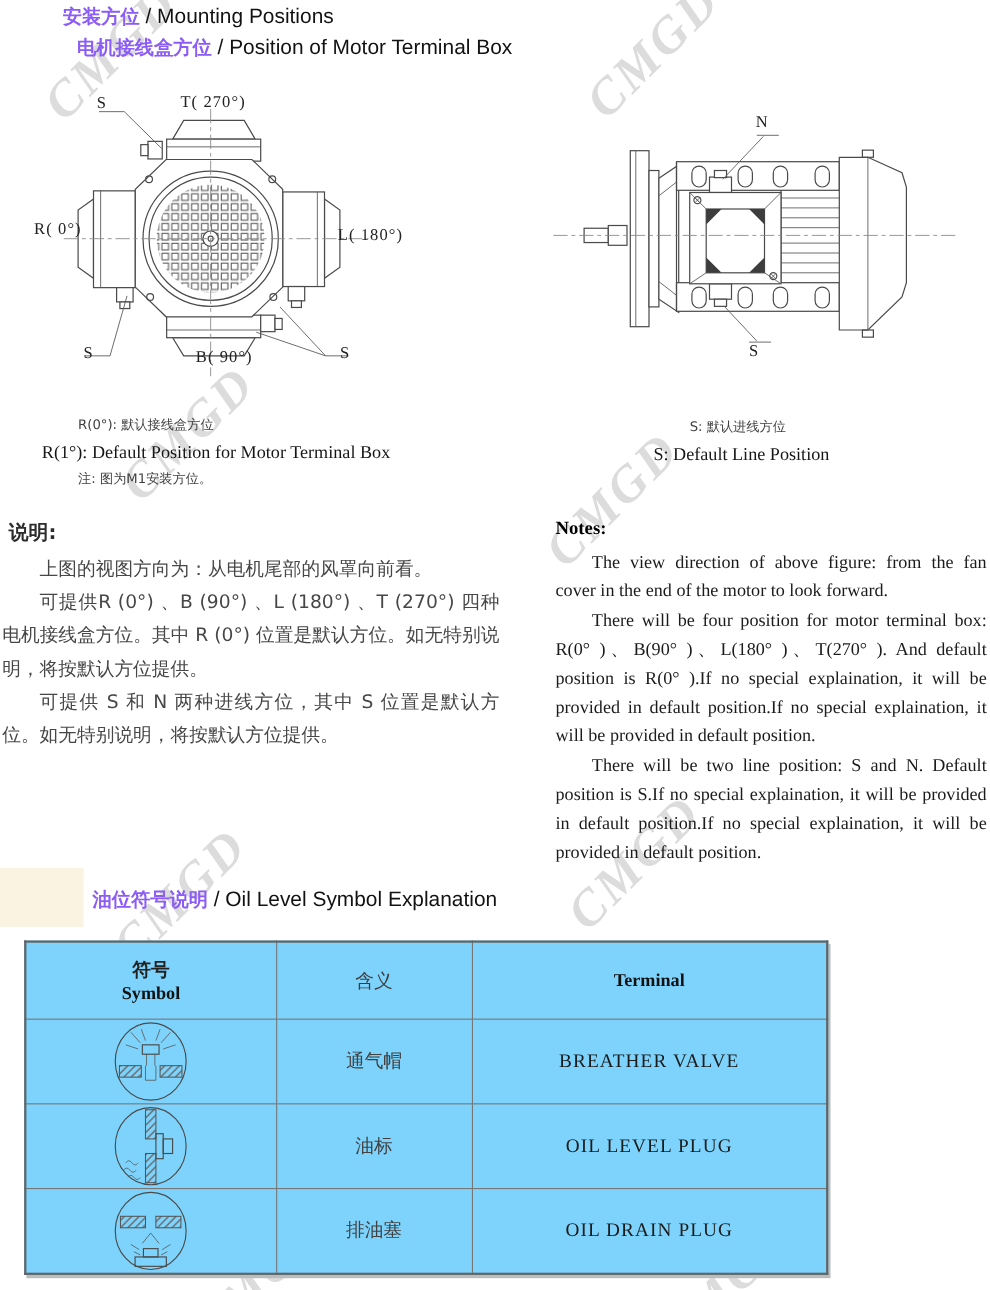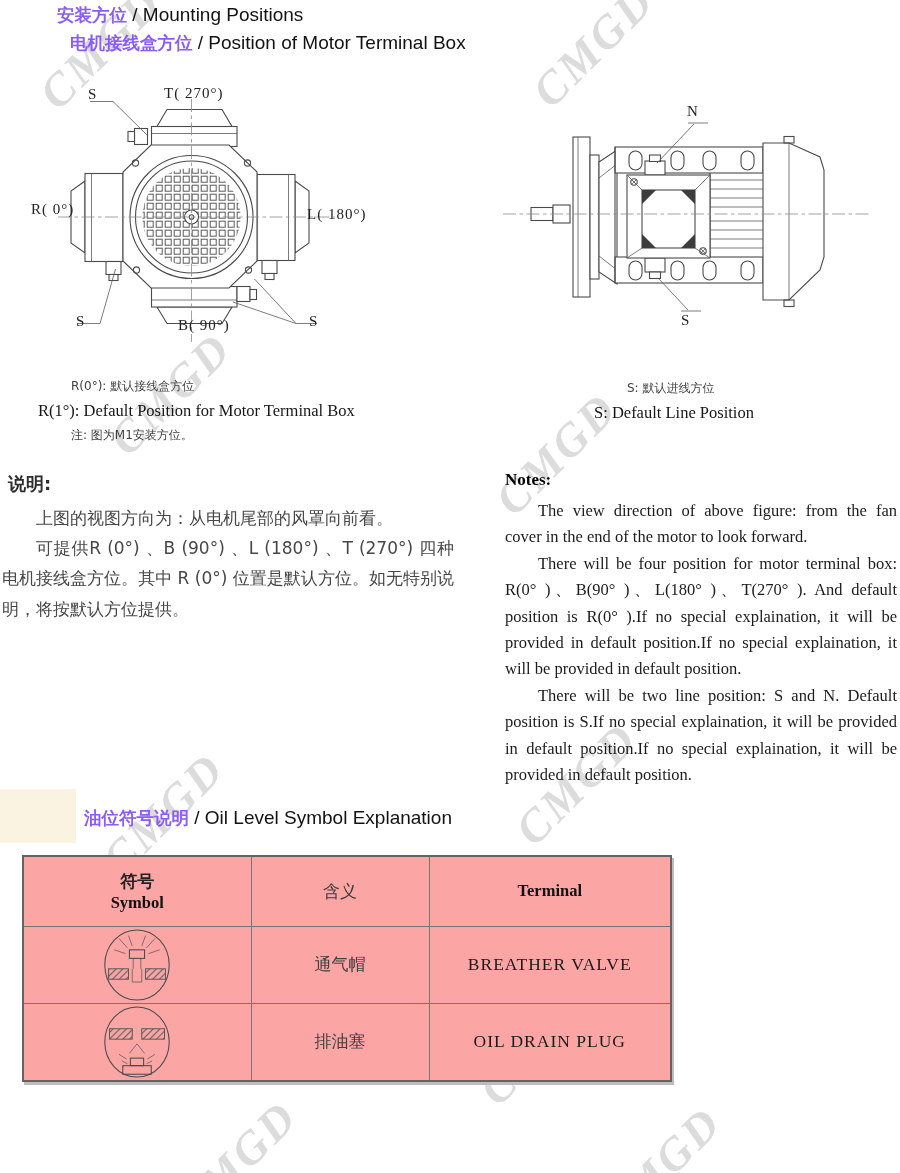--- a/index.html
+++ b/index.html
@@ -30,22 +30,22 @@
   .enl{font-family:"Liberation Serif",serif;font-size:16.5px;color:#161616;}
   
   .explain{position:absolute;left:2px;top:472px;width:452px;}
   .explain h3{margin:0 0 7px 6px;font:700 18px "DejaVu Sans","Liberation Sans",sans-serif;color:#2d2d2d;}
   .explain p{margin:0;font-family:"DejaVu Sans","Liberation Sans",sans-serif;font-size:17px;
              line-height:30.2px;color:#474747;text-align:justify;text-indent:2em;}
   .notes{position:absolute;left:505px;top:470px;width:392px;}
   .notes h3{margin:0 0 8px 0;font:700 17px "Liberation Serif",serif;color:#000000;}
   .notes p{margin:0;font-size:16.5px;line-height:26.4px;color:#1b1b1b;text-align:justify;text-indent:2em;}
   
-  .oiltable{position:absolute;left:22px;top:855px;width:650px;border-collapse:collapse;
-            table-layout:fixed;background:#fca5a5;border:2px solid #636363;box-shadow:2px 3px 0 #bcbcbc;}
+  .oiltable{position:absolute;left:22px;top:855px;width:731px;border-collapse:collapse;
+            table-layout:fixed;background:#7dd3fc;border:2px solid #636363;box-shadow:2px 3px 0 #bcbcbc;}
   .oiltable th,.oiltable td{border:1px solid #767676;text-align:center;vertical-align:middle;padding:0;}
   .th-zh{font:400 17px "DejaVu Sans","Liberation Sans",sans-serif;color:#3d3d3d;}
   .th-zh.bold{font-weight:700;color:#222;}
   .th-en{font:700 16.5px "Liberation Serif",serif;color:#111;}
   .cell-zh{font:400 17px "DejaVu Sans","Liberation Sans",sans-serif;color:#414141;}
   .cell-en{font:400 17.5px "Liberation Serif",serif;color:#1b1b1b;letter-spacing:1px;}
   .symwrap{display:flex;align-items:center;justify-content:center;}
 </style>
 </head>
 <body>
@@ -203,20 +203,21 @@
   </div>
   <div class="cap" style="left:594px;top:376px">
     <div class="zhl">S: 默认进线方位</div>
     <div class="enl">S: Default Line Position</div>
   </div>
 
   <div class="explain">
     <h3>说明:</h3>
     <p>上图的视图方向为：从电机尾部的风罩向前看。</p>
     <p>可提供R (0°) 、B (90°) 、L (180°) 、T (270°) 四种电机接线盒方位。其中 R (0°) 位置是默认方位。如无特别说明，将按默认方位提供。</p>
+    <p>可提供 S 和 N 两种进线方位，其中 S 位置是默认方位。如无特别说明，将按默认方位提供。</p>
   </div>
 
   <div class="notes">
     <h3>Notes:</h3>
     <p>The view direction of above figure: from the fan cover in the end of the motor to look forward.</p>
     <p>There will be four position for motor terminal box: R(0° )、B(90° )、L(180° )、T(270° ). And default position is R(0° ).If no special explaination, it will be provided in default position.If no special explaination, it will be provided in default position.</p>
     <p>There will be two line position: S and N. Default position is S.If no special explaination, it will be provided in default position.If no special explaination, it will be provided in default position.</p>
   </div>
 
   <div class="ttl" style="left:84px;top:806px">
@@ -251,20 +252,36 @@
             <rect x="47" y="44" width="21" height="11" fill="url(#hx)" stroke="#555" stroke-width="1"></rect>
             <path class="thin" d="M33,44 V58 M43,44 V58 M33,58 H43 M34,33 V44 M42,33 V44"></path>
             <rect class="ln" x="30" y="24" width="16" height="9"></rect>
             <path class="thin" d="M28,22 L19,12 M33,20 L29,9 M43,20 L47,9 M48,22 L57,12 M26,28 L14,24 M50,28 L62,24"></path>
           </svg>
         </div>
       </td>
       <td class="cell-zh">通气帽</td>
       <td class="cell-en">BREATHER  VALVE</td>
     </tr>
+    <tr style="height:77px">
+      <td>
+        <div class="symwrap">
+          <svg width="72" height="76" viewBox="0 0 76 80">
+            <ellipse class="ln" cx="38" cy="40" rx="34" ry="37"></ellipse>
+            <rect x="33" y="5" width="10" height="28" fill="url(#hx)" stroke="#555" stroke-width="1"></rect>
+            <rect x="33" y="47" width="10" height="28" fill="url(#hx)" stroke="#555" stroke-width="1"></rect>
+            <rect class="ln" x="43" y="28" width="7" height="24"></rect>
+            <rect class="ln" x="50" y="33" width="9" height="14"></rect>
+            <path class="thin" d="M14,56 q3,-4 6,0 q3,4 6,0 M12,63 q3,-4 6,0 q3,4 6,0 M16,70 q3,-4 6,0 q3,4 6,0"></path>
+          </svg>
+        </div>
+      </td>
+      <td class="cell-zh">油标</td>
+      <td class="cell-en">OIL LEVEL PLUG</td>
+    </tr>
     <tr style="height:73px">
       <td>
         <div class="symwrap">
           <svg width="72" height="76" viewBox="0 0 76 80">
             <ellipse class="ln" cx="38" cy="40" rx="34" ry="37"></ellipse>
             <rect x="9" y="26" width="24" height="11" fill="url(#hx)" stroke="#555" stroke-width="1"></rect>
             <rect x="43" y="26" width="24" height="11" fill="url(#hx)" stroke="#555" stroke-width="1"></rect>
             <path class="thin" d="M30,52 L38,42 L46,52 M19,53 L27,58 M57,53 L49,58 M22,60 L28,63 M54,60 L48,63"></path>
             <rect class="ln" x="31" y="57" width="14" height="8"></rect>
             <rect class="ln" x="23" y="65" width="30" height="9"></rect>

